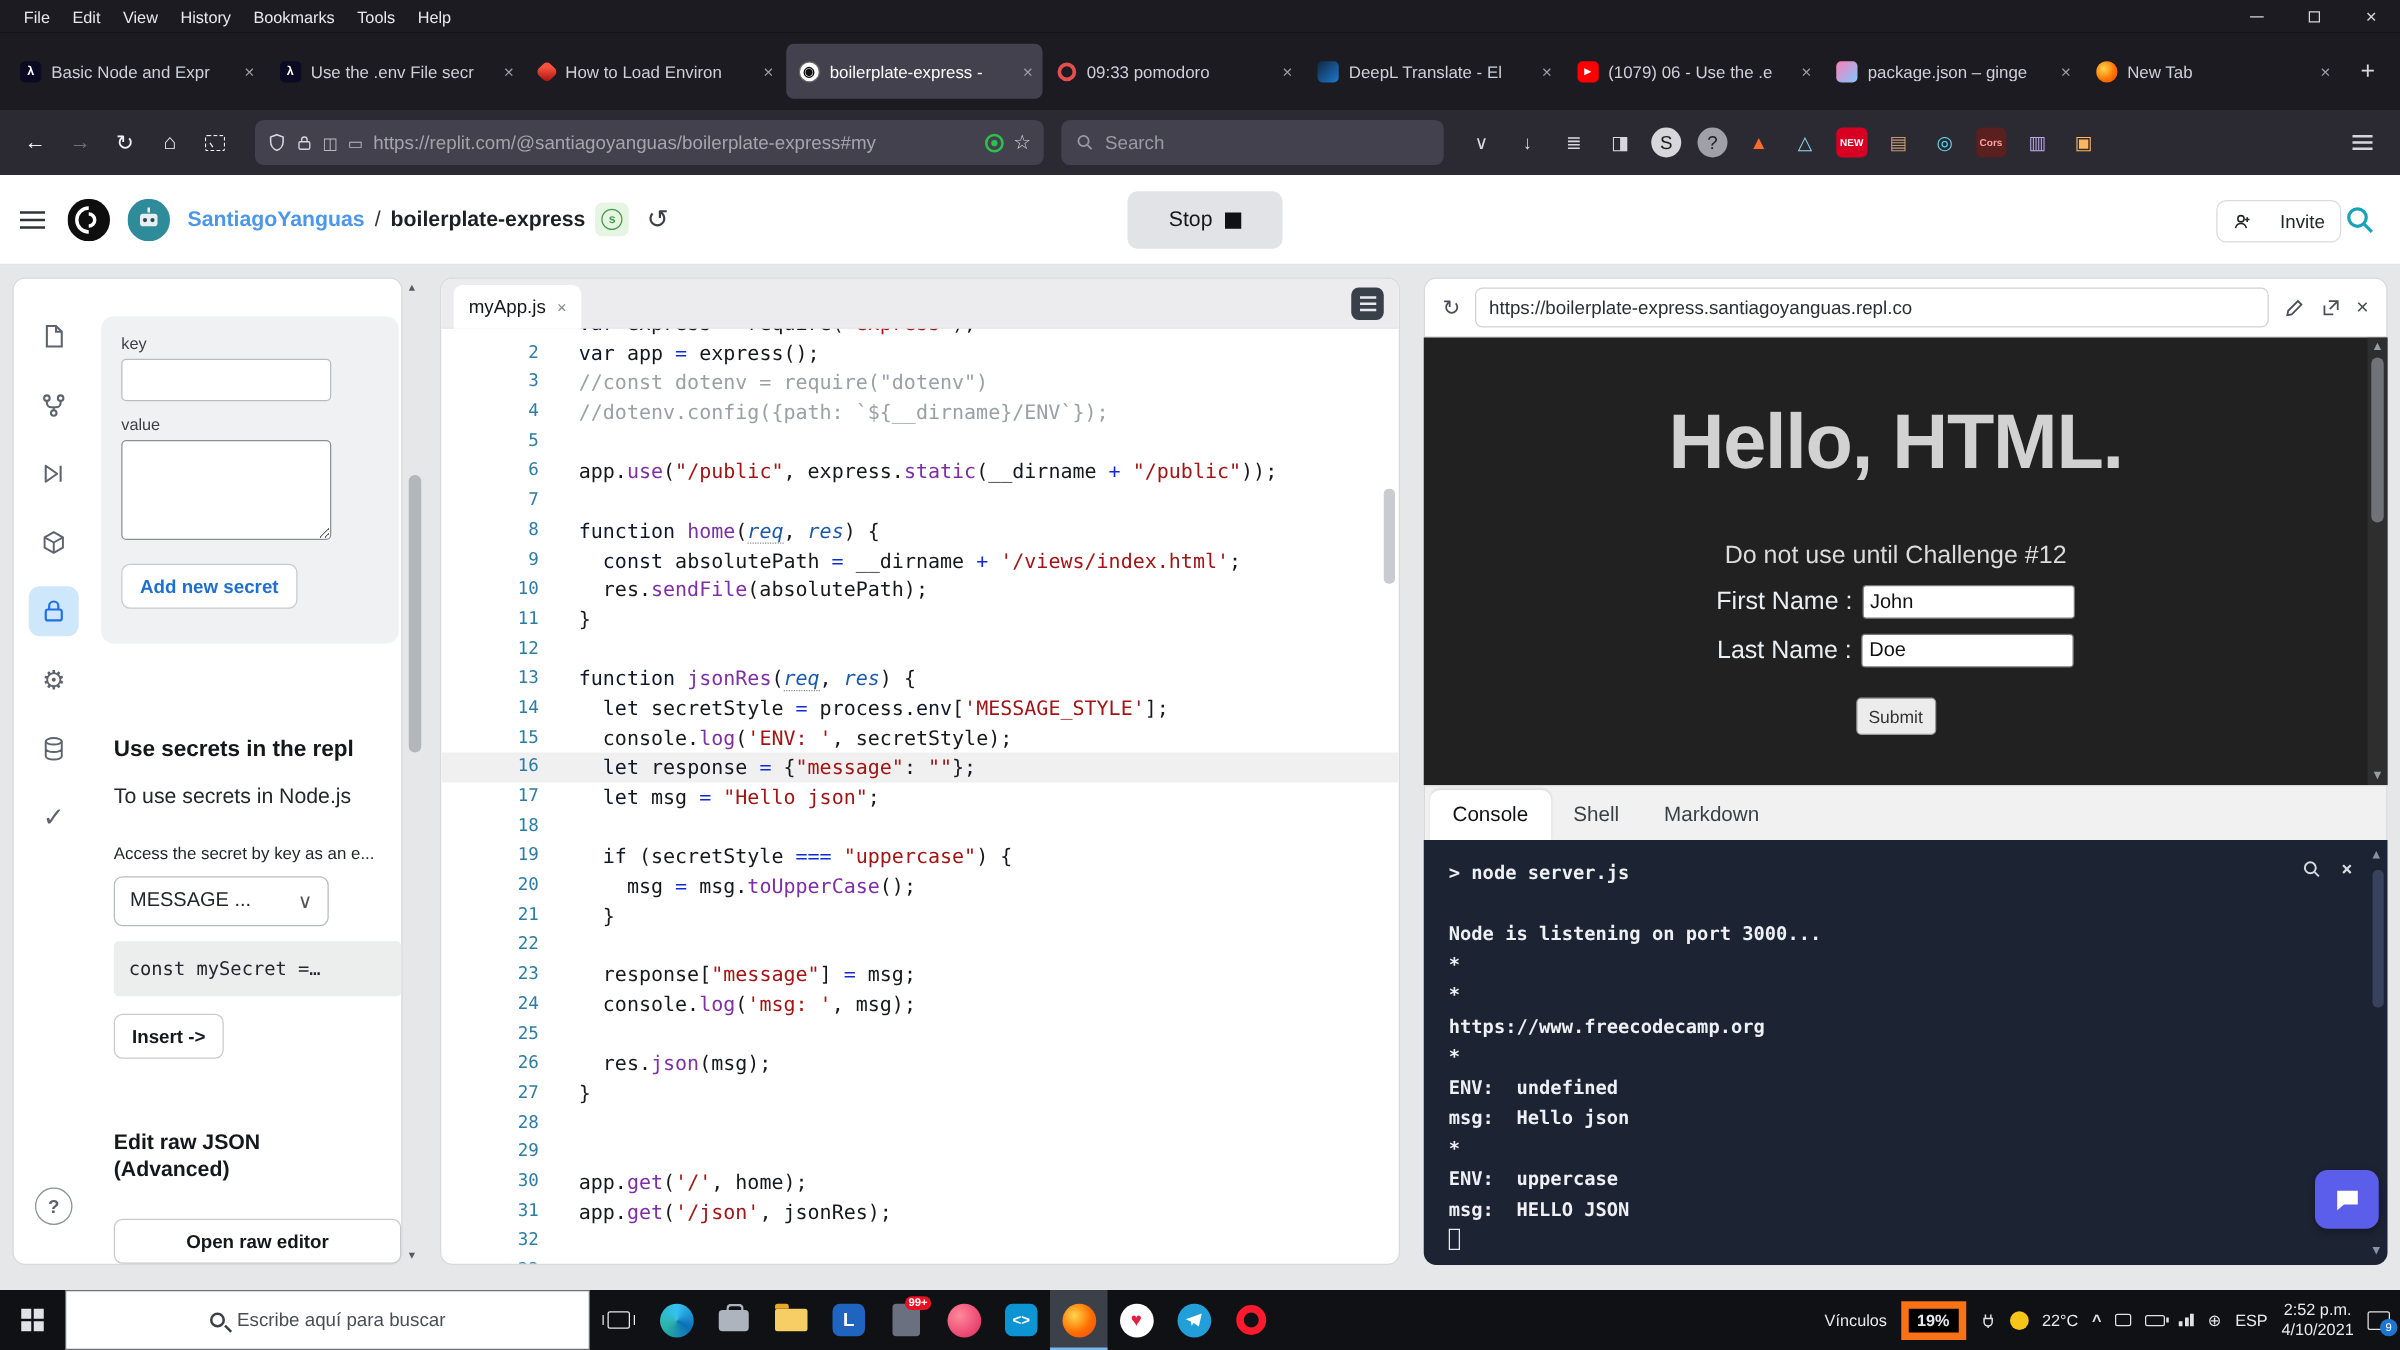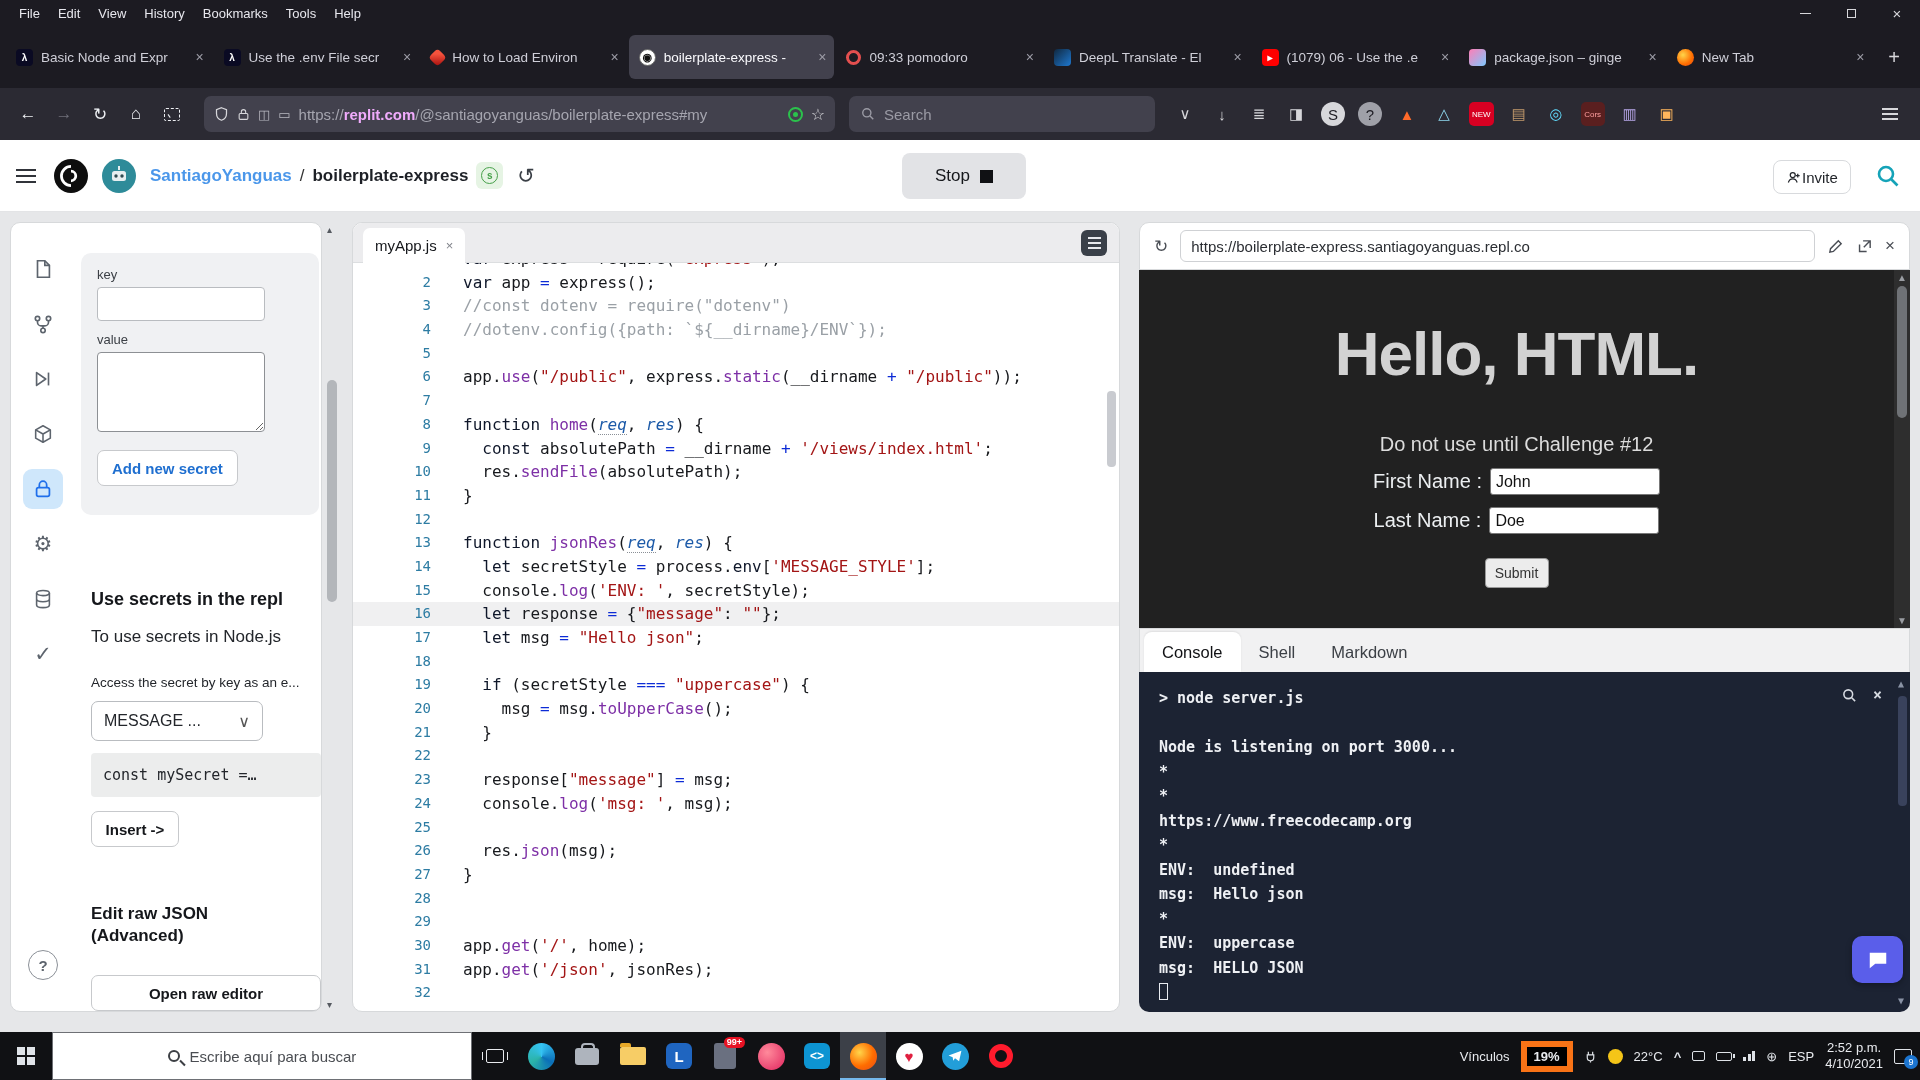--- a/index.html
+++ b/index.html
@@ -38,50 +38,50 @@
     color:#eef0f4;font-size:17px}
   .navbtn.dim{color:#6f6f7a}
   .shot-ic{width:16px;height:13px;border:1.5px dashed #eef0f4;border-radius:2px;position:relative}
   .shot-ic:after{content:"";position:absolute;left:3px;top:3px;width:7px;height:4px;border-left:1.5px solid #eef0f4;transform:rotate(-35deg)}
   #urlbar{width:631px;height:36px;margin-left:12px;background:#42414d;border-radius:7px;
     display:flex;align-items:center;gap:8px;padding:0 10px;color:#fbfbfe;font-size:15px}
   #urlbar svg{flex:none}
   .perm{color:#b8b8c0;font-size:13px}
   #url-text{flex:1;white-space:nowrap;overflow:hidden}
   #url-text .pre,#url-text .path{color:#a5a5af}
-  #url-text .dom{color:#f0abfc;font-weight:bold}
+  #url-text .dom{color:#a3a3a3;font-weight:normal}
   .gramm{width:15px;height:15px;border:2px solid #2bc24c;border-radius:50%;position:relative;flex:none}
   .gramm:after{content:"";position:absolute;left:3px;top:3px;width:5px;height:5px;background:#2bc24c;border-radius:50%}
   .star{color:#d7d7db;font-size:16px}
   #searchbar{width:306px;height:36px;margin-left:10px;background:#42414d;border-radius:7px;
     display:flex;align-items:center;gap:9px;padding:0 12px;color:#9b9ba5;font-size:15px}
   #extrow{display:flex;align-items:center;gap:13px;margin-left:14px}
   .ext{min-width:24px;height:24px;display:flex;align-items:center;justify-content:center;border-radius:5px;
     font-size:15px;color:#d7d7db}
-  .ext.small{font-size:8px;font-weight:normal;padding:12px 3px}
+  .ext.small{font-size:8px;font-weight:bold;padding:12px 3px}
   #ham{margin-left:auto;display:flex;flex-direction:column;gap:3px;padding:6px 10px}
   #ham i{display:block;width:16px;border-top:2px solid #d7d7db}
   
   #rheader{position:absolute;left:0;top:140px;width:1920px;height:72px;background:#fff;border-bottom:1px solid #e3e4e6;
     display:flex;align-items:center;padding:0 16px}
   #r-ham{display:flex;flex-direction:column;gap:4px;margin-right:18px}
   #r-ham i{display:block;width:20px;border-top:2.5px solid #31343a}
   .breadcrumb{display:flex;align-items:center;gap:8px;font-size:17px}
   .bc-user{color:#4b97ea;font-weight:bold}
   .bc-sep{color:#333}
   .bc-repo{color:#1d2026;font-weight:bold}
   .lang-badge{width:27px;height:27px;background:#e6f4e4;border-radius:6px;display:flex;align-items:center;justify-content:center;margin-left:8px}
   .lang-badge b{width:17px;height:17px;border:1.7px solid #46a04a;border-radius:50%;color:#46a04a;font-size:10px;
     display:flex;align-items:center;justify-content:center;font-weight:bold}
   .hist{font-size:21px;color:#3a3f46;margin-left:14px}
   #stop-btn{position:absolute;left:902px;top:13px;width:124px;height:46px;background:#e2e3e6;border-radius:8px;
     display:flex;align-items:center;justify-content:center;gap:10px;font-size:17px;color:#15171b}
   #stop-btn .sq{width:13px;height:13px;background:#101114}
   #invite-btn{position:absolute;left:1773px;top:20px;height:34px;padding:0 12px;border:1px solid #d8dadd;border-radius:8px;
-    display:flex;align-items:center;gap:0;font-size:15px;color:#23262b;background:#fff}
+    display:flex;align-items:center;gap:22px;font-size:15px;color:#23262b;background:#fff}
   #hdr-search{position:absolute;left:1876px;top:24px}
   
   #workspace{position:absolute;left:0;top:212px;width:1920px;height:820px;background:#e6e7e9}
   .card{position:absolute;background:#fff;border:1px solid #d7d9db;border-radius:10px}
   #left-card{left:10px;top:10px;width:312px;height:790px}
   #rail{position:absolute;left:0;top:0;width:64px;height:100%;display:flex;flex-direction:column;align-items:center;padding-top:26px;gap:15px}
   .rail-it{width:40px;height:40px;border-radius:9px;display:flex;align-items:center;justify-content:center;color:#5d646d;font-size:21px}
   .rail-it.active{background:#cfe7fb;color:#1f6feb}
   #help-q{position:absolute;left:17px;top:727px;width:30px;height:30px;border:1.6px solid #8b9097;border-radius:50%;
     display:flex;align-items:center;justify-content:center;color:#5d646d;font-size:15px;font-weight:bold}

